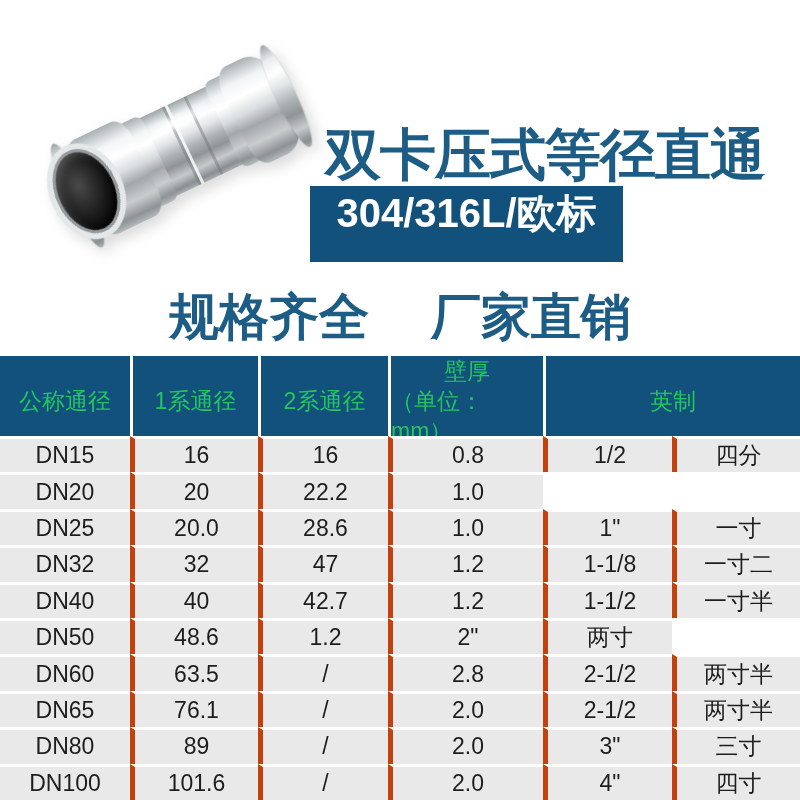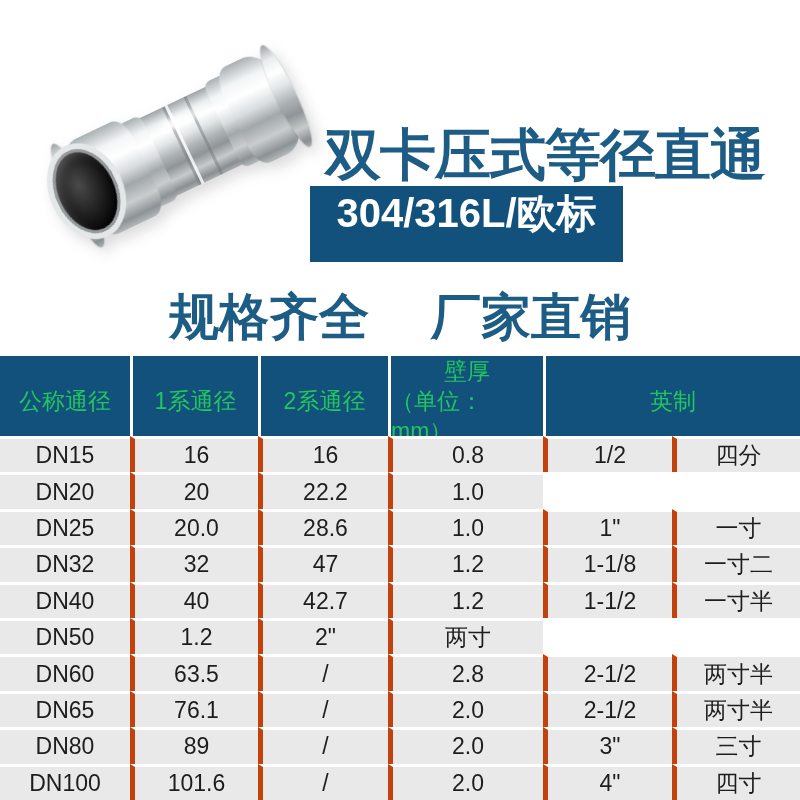--- a/index.html
+++ b/index.html
@@ -130,20 +130,21 @@
         <div class="trow">
           <div class="tcell">DN40</div>
           <div class="tcell">40</div>
           <div class="tcell">42.7</div>
           <div class="tcell">1.2</div>
           <div class="tcell">1-1/2</div>
           <div class="tcell">一寸半</div>
         </div>
         <div class="trow">
           <div class="tcell">DN50</div>
+          <div class="tcell">48.6</div>
           <div class="tcell">1.2</div>
           <div class="tcell">2"</div>
           <div class="tcell">两寸</div>
         </div>
         <div class="trow">
           <div class="tcell">DN60</div>
           <div class="tcell">63.5</div>
           <div class="tcell">/</div>
           <div class="tcell">2.8</div>
           <div class="tcell">2-1/2</div>

